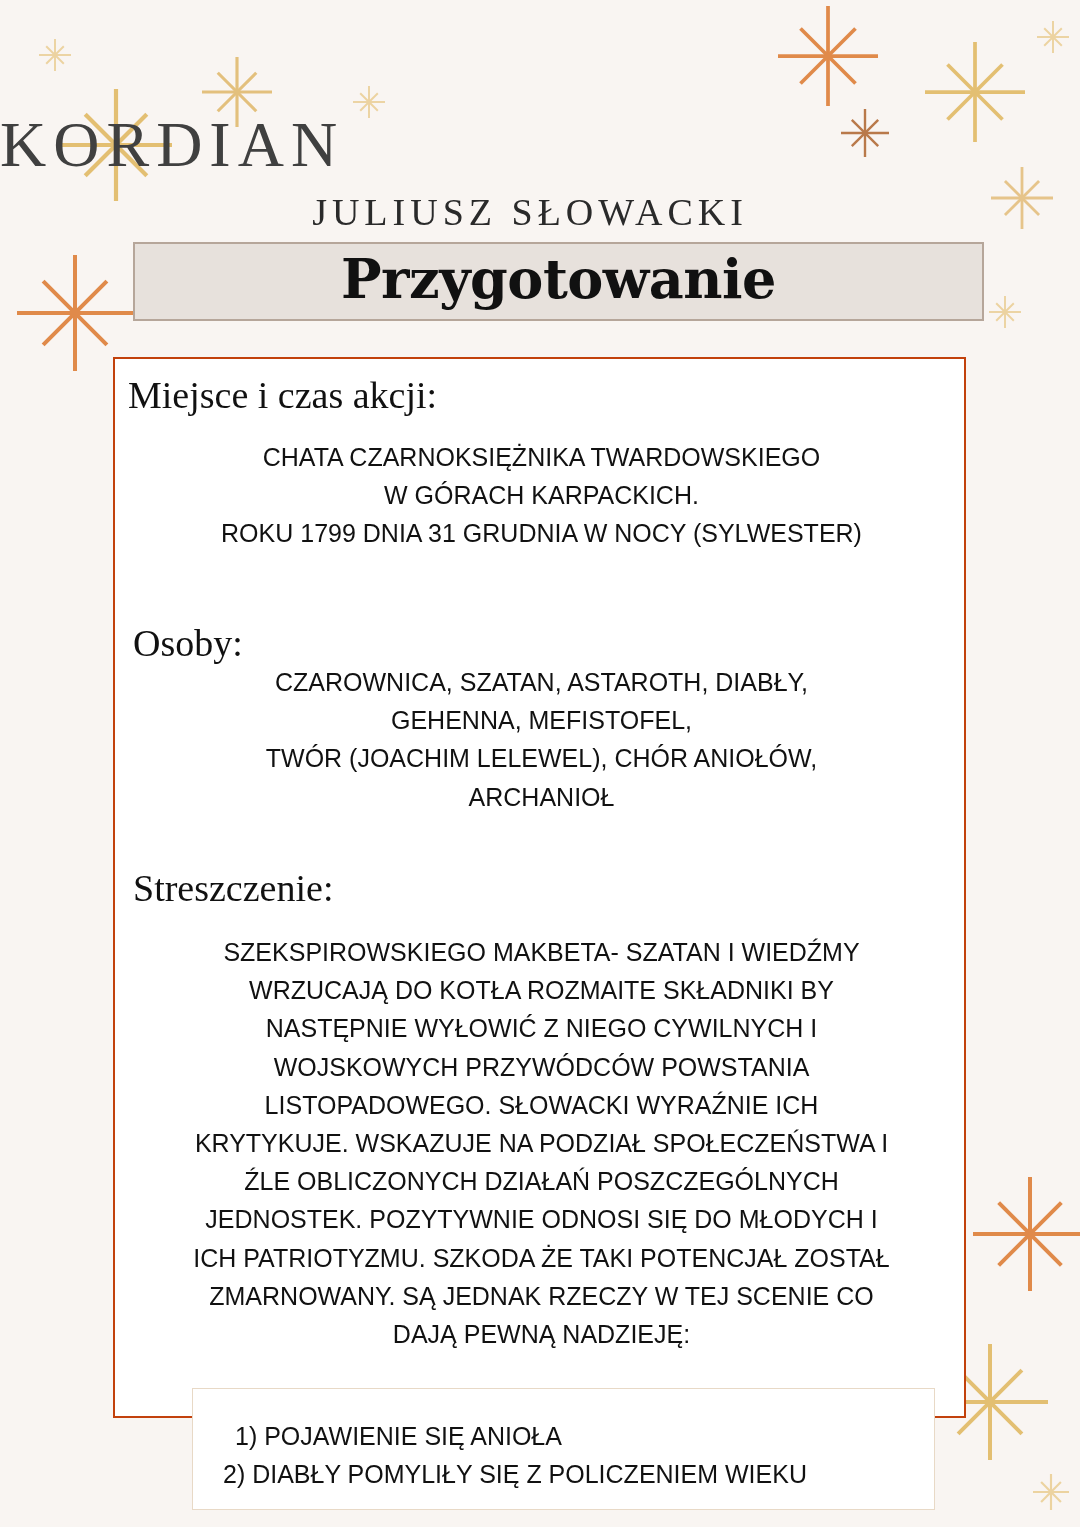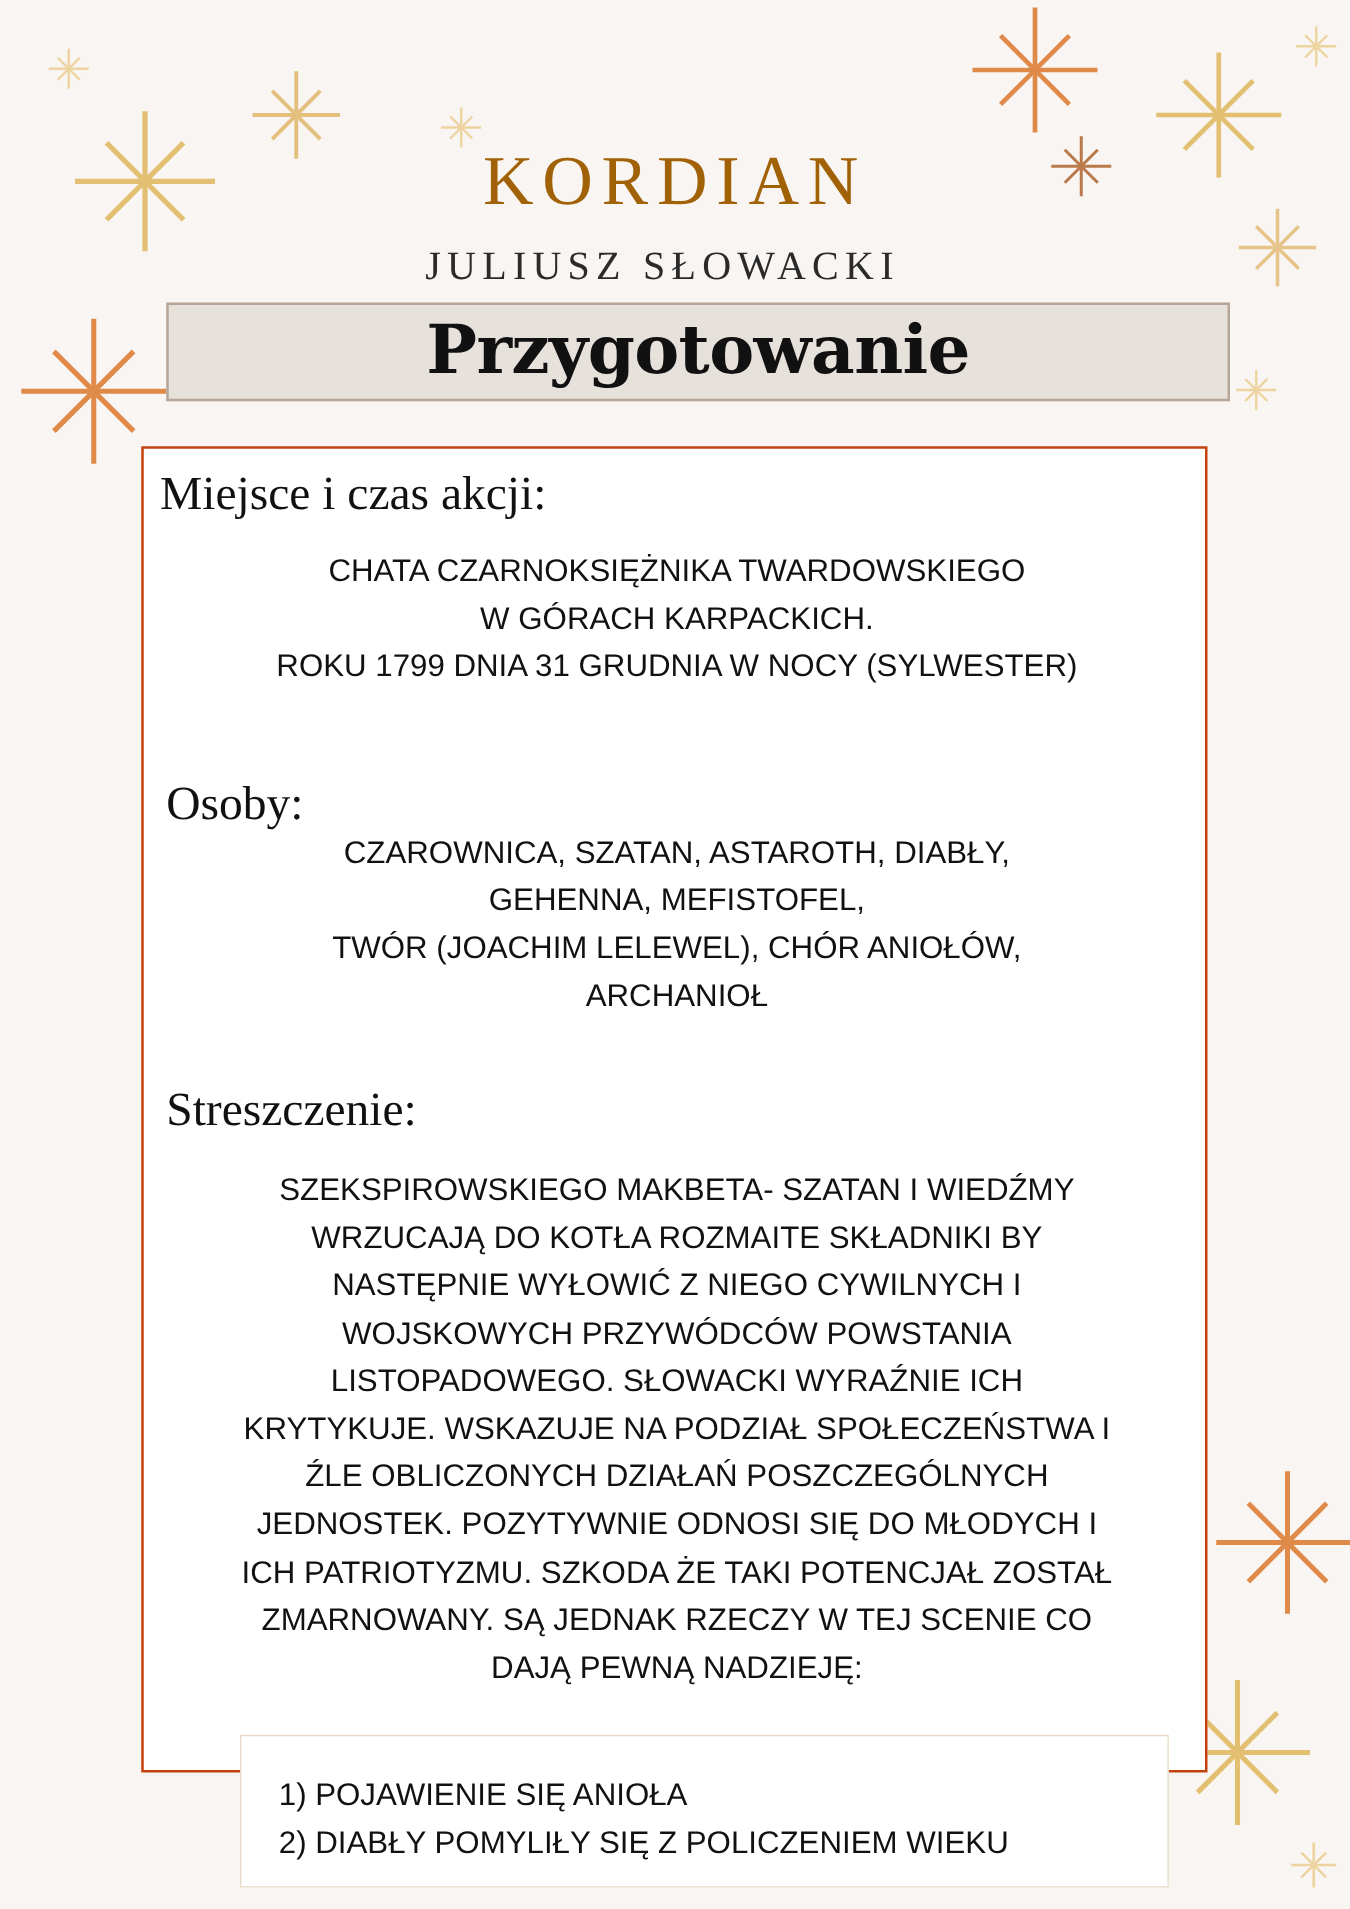--- a/index.html
+++ b/index.html
@@ -4,27 +4,27 @@
 <style>
   html, body { margin: 0; padding: 0; }
   body {
     width: 1080px; height: 1527px; position: relative; overflow: hidden;
     background: #f9f5f2;
     font-family: "DejaVu Sans", sans-serif;
     color: #111;
   }
   .stars { position: absolute; left: 0; top: 0; width: 1080px; height: 1527px; pointer-events: none; }
   .title {
-    position: absolute; left: 0; width: 1080px; top: 100px; text-align: center;
+    position: absolute; left: 0; width: 1080px; top: 100px; 
     font-family: "Liberation Serif", serif; font-weight: normal;
-    font-size: 56px; letter-spacing: 7px; line-height: 90px; color: #a16207;
+    font-size: 64px; letter-spacing: 7px; line-height: 90px; color: #404040;
   }
   .author {
     position: absolute; left: 0; width: 1060px; top: 192px; text-align: center;
-    font-family: "Liberation Serif", serif; font-size: 32px; letter-spacing: 5px;
+    font-family: "Liberation Serif", serif; font-size: 38px; letter-spacing: 5px;
     line-height: 40px; color: #2a2a2a;
   }
   .banner {
     position: absolute; left: 113px; top: 242px; width: 851px; height: 79px;
     background: #e7e1dc; border: 2px solid #b6a69a; box-sizing: border-box;
     display: flex; align-items: center; justify-content: center; margin-left: 20px;
   }
   .banner-text {
     font-family: "DejaVu Serif", serif; font-weight: bold; font-size: 54px;
     color: #111; letter-spacing: -0.5px; margin-top: -6px;
@@ -141,15 +141,15 @@
     <div>KRYTYKUJE. WSKAZUJE NA PODZIAŁ SPOŁECZEŃSTWA I</div>
     <div>ŹLE OBLICZONYCH DZIAŁAŃ POSZCZEGÓLNYCH</div>
     <div>JEDNOSTEK. POZYTYWNIE ODNOSI SIĘ DO MŁODYCH I</div>
     <div>ICH PATRIOTYZMU. SZKODA ŻE TAKI POTENCJAŁ ZOSTAŁ</div>
     <div>ZMARNOWANY. SĄ JEDNAK RZECZY W TEJ SCENIE CO</div>
     <div>DAJĄ PEWNĄ NADZIEJĘ:</div>
   </div>
 </div>
 
 <div class="hope-box">
-  <div class="hope-item" style="top:28px;">1) POJAWIENIE SIĘ ANIOŁA</div>
+  <div class="hope-item" style="top:28px;margin-left:12px;">1) POJAWIENIE SIĘ ANIOŁA</div>
   <div class="hope-item" style="top:66px;">2) DIABŁY POMYLIŁY SIĘ Z POLICZENIEM WIEKU</div>
 </div>
 
 </body></html>

